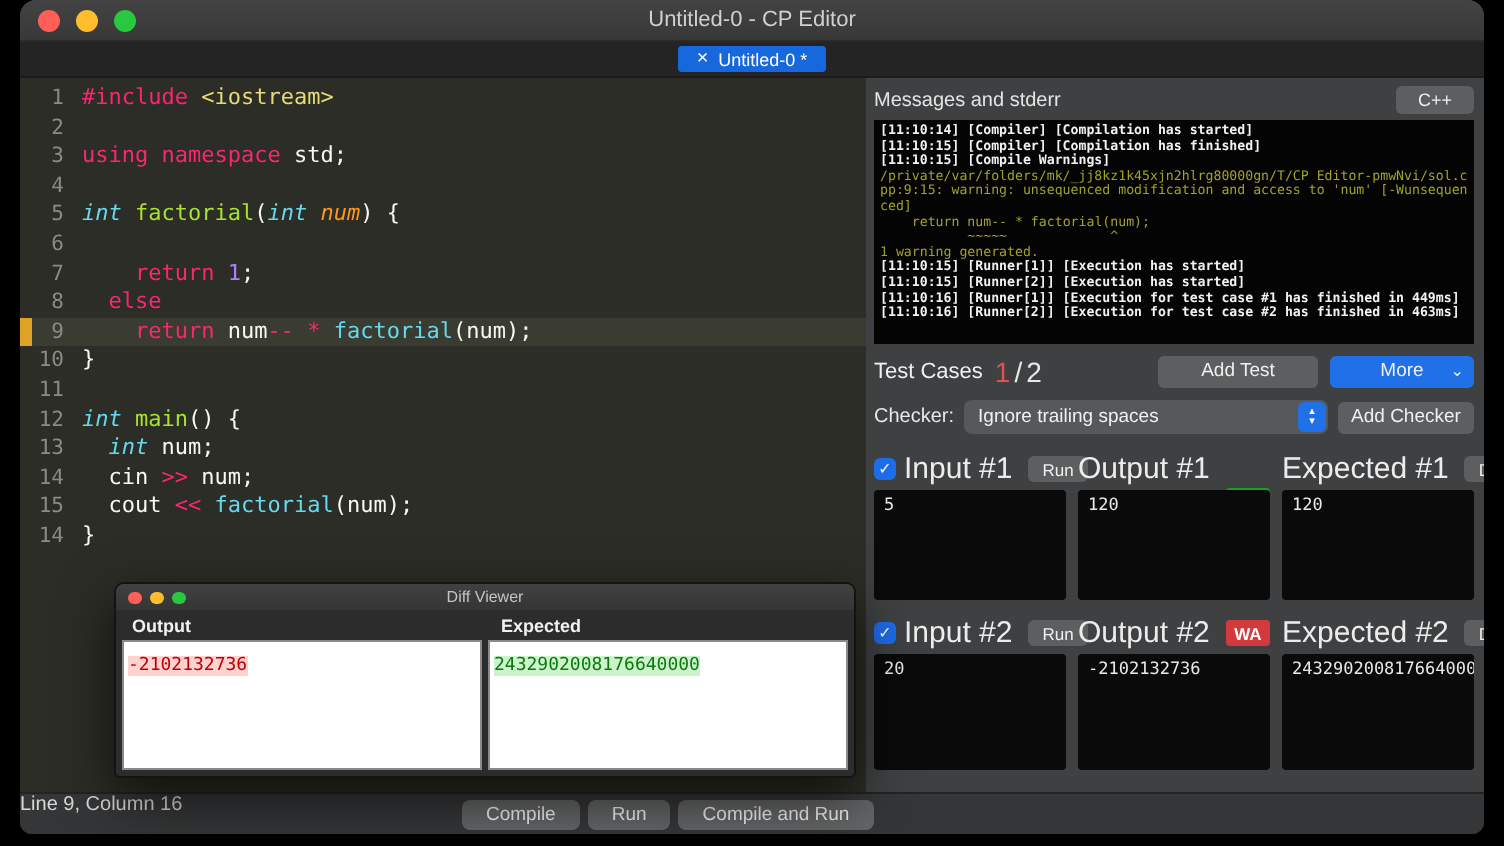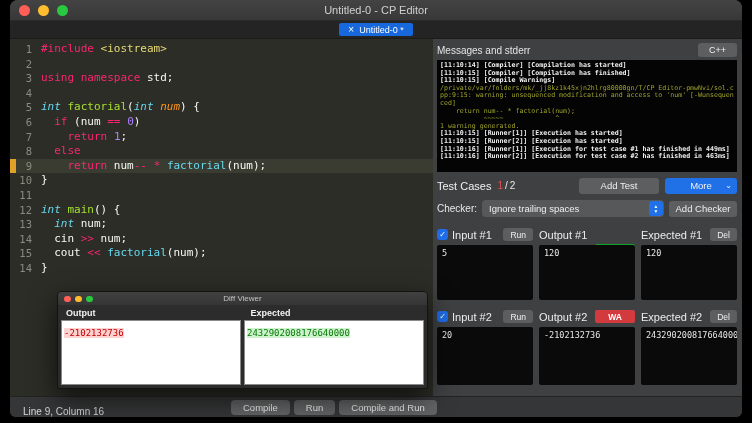--- a/index.html
+++ b/index.html
@@ -44,53 +44,53 @@
   .btn { background:#5d5e5f; border:none; border-radius:3px; color:#efefef; cursor:default;
          font-family:"Liberation Sans", sans-serif; font-size:9.5px; height:16px; padding:0 10px; }
   .btn.sm { height:14px; font-size:9px; padding:0 11px; }
   .console { background:#040404; height:112px; flex:none; margin-bottom:5px; padding:2px 3px;
              font-family:"DejaVu Sans Mono", monospace; font-size:6.6px; line-height:7.6px;
              overflow:hidden; }
   .con-log { color:#f2f2f2; font-weight:bold; white-space:pre-wrap; word-break:break-all; }
   .con-warn { color:#9fa32b; white-space:pre-wrap; word-break:break-all; }
   .tc-header { display:flex; align-items:center; gap:6px; height:17px; margin-bottom:6px; flex:none; }
   .tc-title { font-size:11px; color:#f0f0f0; }
-  .tc-count { font-size:10px; color:#e8e8e8;text-align:center; }
+  .tc-count { font-size:14px; color:#e8e8e8;text-align:center; }
   .tc-count .passed { color:#e05252; }
   .tc-count .sep { margin:0 2px; }
   .spacer { flex:1; }
   .btn.addtest { width:80px; padding:0; flex:none; }
   .btn.blue { background:#2070e8; width:72px; padding:0; position:relative; flex:none; }
   .more-chev { position:absolute; right:5px; top:3px; font-size:8px; }
   .checker-row { display:flex; align-items:center; gap:5px; margin-bottom:11px; flex:none; }
   .checker-label { font-size:10px; color:#e8e8e8; flex:none; }
   .combo { flex:1; height:17px; background:#56585a; border-radius:4px; display:flex;
            align-items:center; padding-left:7px; font-size:9.5px; color:#f0f0f0; position:relative; }
   .combo-stepper { position:absolute; right:1px; top:1px; bottom:1px; width:14px;
                    background:#2070e8; border-radius:3px; display:flex; flex-direction:column;
                    align-items:center; justify-content:center; color:#fff; font-size:5.5px;
                    line-height:4.6px; }
   .btn.addchecker { width:68px; padding:0; flex:none; }
   .tc-grid { display:grid; grid-template-columns:96px 96px 96px; gap:6px; flex:none; }
   .tc-grid.head { margin-bottom:4px; }
   .cell { display:flex; align-items:center; gap:4px; height:13px; }
   .checkbox { width:11px; height:11px; background:#1e6ce8; border-radius:3px; color:#fff;
               font-size:8px; line-height:11px; text-align:center; flex:none; cursor:default; }
-  .lbl { font-size:11px; color:#ececec; white-space:nowrap;text-align:center; }
+  .lbl { font-size:15px; color:#ececec; white-space:nowrap;text-align:center; }
   .btn.xs { font-size:8.5px; height:13px; padding:0 7px; }
   .badge { width:40px; height:13px; border-radius:2px; color:#fff; font-size:8.5px; font-weight:bold;
            display:flex; align-items:center; justify-content:center; }
   .badge.ac { background:#0fa32b;margin-top:31px; } .badge.wa { background:#d23a3e; }
   .iobox { background:#0a0a0a; border-radius:2px; padding:3px 5px; color:#e8e8e8;
            font-family:"DejaVu Sans Mono", monospace; font-size:8.5px; overflow:hidden; }
   .tc-grid.r1 { margin-bottom:10px; } .tc-grid.r1 .iobox { height:55px; }
   .tc-grid.r2 .iobox { height:58px; }
   
   .statusbar { height:21px; background:#353637; border-top:1px solid #232323; flex:none;
-               display:flex; align-items:flex-end; padding-left:13px; position:relative;
+               display:flex; align-items:flex-start; padding-left:0; position:relative;
                font-size:10px; color:#d8d8d8; }
   .status-buttons { position:absolute; left:221px; top:3px; display:flex; gap:4px; }
   .status-buttons .btn { height:15px; font-size:9.5px; padding:0 12px; border-radius:4px;
                          background:#646566; }
   
   .diff-window { position:absolute; left:47px; top:291px; width:371px; height:98px;
                  background:#2c2c2c; border-radius:5px 5px 3px 3px; overflow:hidden;
                  box-shadow:0 10px 28px rgba(0,0,0,.65); display:flex; flex-direction:column;
                  border:1px solid rgba(0,0,0,.55); }
   .diff-titlebar { height:13px; background:linear-gradient(#414141,#353535); position:relative;
@@ -128,21 +128,21 @@
 
   <div class="main">
 
     <div class="editor">
       <div>
           <div class="code-line"><span class="gutter">1</span><span class="code-text"><span class="tok-k">#include</span><span class="tok-w"> </span><span class="tok-s">&lt;iostream&gt;</span></span></div>
           <div class="code-line"><span class="gutter">2</span><span class="code-text"></span></div>
           <div class="code-line"><span class="gutter">3</span><span class="code-text"><span class="tok-k">using namespace</span><span class="tok-w"> std;</span></span></div>
           <div class="code-line"><span class="gutter">4</span><span class="code-text"></span></div>
           <div class="code-line"><span class="gutter">5</span><span class="code-text"><span class="tok-t">int</span><span class="tok-w"> </span><span class="tok-f">factorial</span><span class="tok-w">(</span><span class="tok-t">int</span><span class="tok-w"> </span><span class="tok-p">num</span><span class="tok-w">) {</span></span></div>
-          <div class="code-line"><span class="gutter">6</span><span class="code-text"><span class="tok-w">  </span><span class="tok-k">if</span><span class="tok-w"> (num </span><span class="tok-k">==</span><span class="tok-w"> </span><span class="tok-n">0</span><span class="tok-w">)</span></span></div>
+          <div class="code-line"><span class="gutter">6</span></div>
           <div class="code-line"><span class="gutter">7</span><span class="code-text"><span class="tok-w">    </span><span class="tok-k">return</span><span class="tok-w"> </span><span class="tok-n">1</span><span class="tok-w">;</span></span></div>
           <div class="code-line"><span class="gutter">8</span><span class="code-text"><span class="tok-w">  </span><span class="tok-k">else</span></span></div>
           <div class="code-line current"><span class="gutter">9</span><span class="code-text"><span class="tok-w">    </span><span class="tok-k">return</span><span class="tok-w"> num</span><span class="tok-k">--</span><span class="tok-w"> </span><span class="tok-k">*</span><span class="tok-w"> </span><span class="tok-c">factorial</span><span class="tok-w">(num);</span></span></div>
           <div class="code-line"><span class="gutter">10</span><span class="code-text"><span class="tok-w">}</span></span></div>
           <div class="code-line"><span class="gutter">11</span><span class="code-text"></span></div>
           <div class="code-line"><span class="gutter">12</span><span class="code-text"><span class="tok-t">int</span><span class="tok-w"> </span><span class="tok-f">main</span><span class="tok-w">() {</span></span></div>
           <div class="code-line"><span class="gutter">13</span><span class="code-text"><span class="tok-w">  </span><span class="tok-t">int</span><span class="tok-w"> num;</span></span></div>
           <div class="code-line"><span class="gutter">14</span><span class="code-text"><span class="tok-w">  cin </span><span class="tok-k">&gt;&gt;</span><span class="tok-w"> num;</span></span></div>
           <div class="code-line"><span class="gutter">15</span><span class="code-text"><span class="tok-w">  cout </span><span class="tok-k">&lt;&lt;</span><span class="tok-w"> </span><span class="tok-c">factorial</span><span class="tok-w">(num);</span></span></div>
           <div class="code-line"><span class="gutter">14</span><span class="code-text"><span class="tok-w">}</span></span></div>

